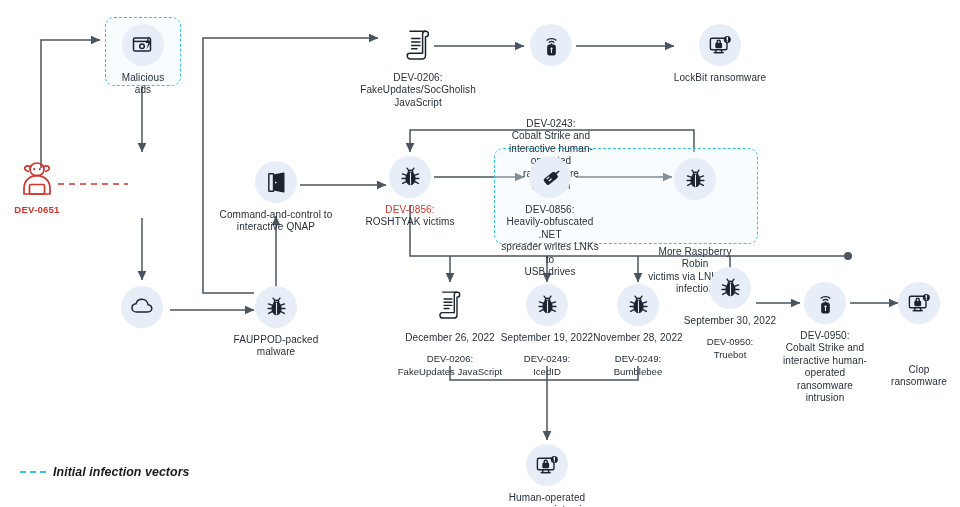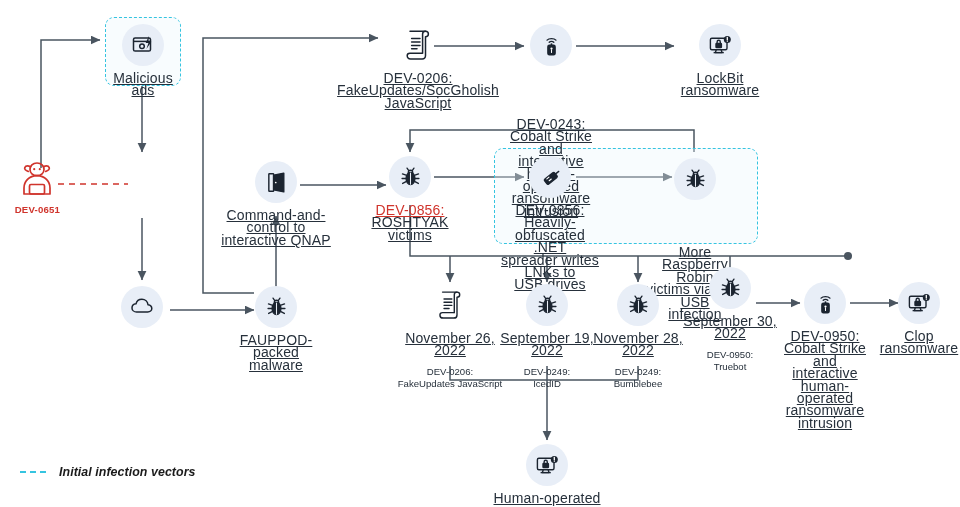--- a/index.html
+++ b/index.html
@@ -30,53 +30,52 @@
     background:#e8eef7;
     display:flex;align-items:center;justify-content:center;
     box-sizing:border-box;
   }
   .node .bare{
     width:42px;height:42px;
     display:flex;align-items:center;justify-content:center;
   }
   .node .label{
     margin-top:6px;
-    font-size:14px;
+    font-size:10px;
     line-height:12.4px;
     color:#26303b;
     letter-spacing:.01em;
     white-space:pre-line;
-    text-decoration:underline;
   }
   .node .label.red{color:#d0342c;}
   .node .sublabel{
     margin-top:9px;
     font-size:9.6px;
     line-height:12.4px;
     color:#26303b;
     white-space:pre-line;
   }
   .actor{
     position:absolute;
-    display:flex;flex-direction:column;align-items:flex-end;
+    display:flex;flex-direction:column;align-items:center;
   }
   .actor .label{
     margin-top:4px;font-size:9.6px;font-weight:bold;color:#d0342c;
     letter-spacing:.02em;
   }
   .dashbox{
     position:absolute;
     border:1.6px dashed #35c4e0;
     border-radius:9px;
     box-sizing:border-box;
     background:rgba(236,247,252,0.35);
   }
   .legend{
     position:absolute;
-    display:flex;align-items:center;gap:13px;
+    display:flex;align-items:center;gap:7px;
   }
   .legend .swatch{
     width:26px;height:0;border-top:2.2px dashed #35c4e0;
   }
   .legend .ltext{
     font-size:12.4px;font-style:italic;font-weight:bold;color:#1b1b1b;
     letter-spacing:.005em;
   }
   .ico{display:block;}
 </style>
@@ -319,21 +318,21 @@
   <div class="node" style="left:390px;top:284px;width:120px;">
     <div class="bare">
       <svg class="ico" width="28" height="32" viewBox="0 0 30 34">
         <g fill="none" stroke="#1b2430" stroke-width="1.5" stroke-linejoin="round" stroke-linecap="round">
           <path d="M7,3.2 L22.5,3.2 C24.2,3.2 25.4,4.4 25.4,6 C25.4,7.6 24.2,8.7 22.5,8.7 L22.5,27.6 C22.5,29.6 21,31 19.2,31 L7.6,31 C5.6,31 4.2,29.5 4.2,27.6 C4.2,26.2 5.4,25.2 6.9,25.2 L19,25.2"></path>
           <path d="M22.5,3.2 C20.8,3.2 19.6,4.4 19.6,6 L19.6,25.2"></path>
           <path d="M8.6,10.6 L17,10.6 M8.6,14 L17,14 M8.6,17.4 L17,17.4 M8.6,20.8 L14,20.8"></path>
         </g>
       </svg>
     </div>
-    <div class="label">November 26, 2022</div>
+    <div class="label">December 26, 2022</div>
     <div class="sublabel">DEV-0206:
 FakeUpdates JavaScript</div>
   </div>
 
   <div class="node" style="left:492px;top:284px;width:110px;">
     <div class="circle">
       <svg class="ico" width="23" height="23" viewBox="0 0 24 24">
         <g fill="none" stroke="#1b2430" stroke-width="1.4" stroke-linecap="round">
           <ellipse cx="12" cy="13" rx="4.6" ry="6.4" fill="#1b2430" stroke="none"></ellipse>
           <ellipse cx="12" cy="13" rx="4.6" ry="6.4"></ellipse>
@@ -401,21 +400,21 @@
         </g>
       </svg>
     </div>
     <div class="label">DEV-0950:
 Cobalt Strike and
 interactive human-
 operated ransomware
 intrusion</div>
   </div>
 
-  <div class="node" style="left:886px;top:282px;width:66px;">
+  <div class="node" style="left:886px;top:282px;width:66px;gap:34px;">
     <div class="circle">
       <svg class="ico" width="24" height="24" viewBox="0 0 24 24">
         <g fill="none" stroke="#1b2430" stroke-width="1.4" stroke-linejoin="round">
           <rect x="2.4" y="5.2" width="16.6" height="11.6" rx="1.5"></rect>
           <path d="M8.2,16.8 L7.4,19.6 L14,19.6 L13.2,16.8"></path>
           <path d="M5.6,19.6 L15.8,19.6"></path>
           <rect x="8" y="10.4" width="5.4" height="4.2" rx="0.7" fill="#1b2430" stroke="#1b2430"></rect>
           <path d="M9.1,10.4 L9.1,9 C9.1,8 9.8,7.3 10.7,7.3 C11.6,7.3 12.3,8 12.3,9 L12.3,10.4"></path>
           <circle cx="19.3" cy="6.4" r="3.5" fill="#1b2430" stroke="none"></circle>
           <path d="M19.3,4.5 L19.3,7" stroke="#ffffff" stroke-width="1.3" stroke-linecap="round"></path>

